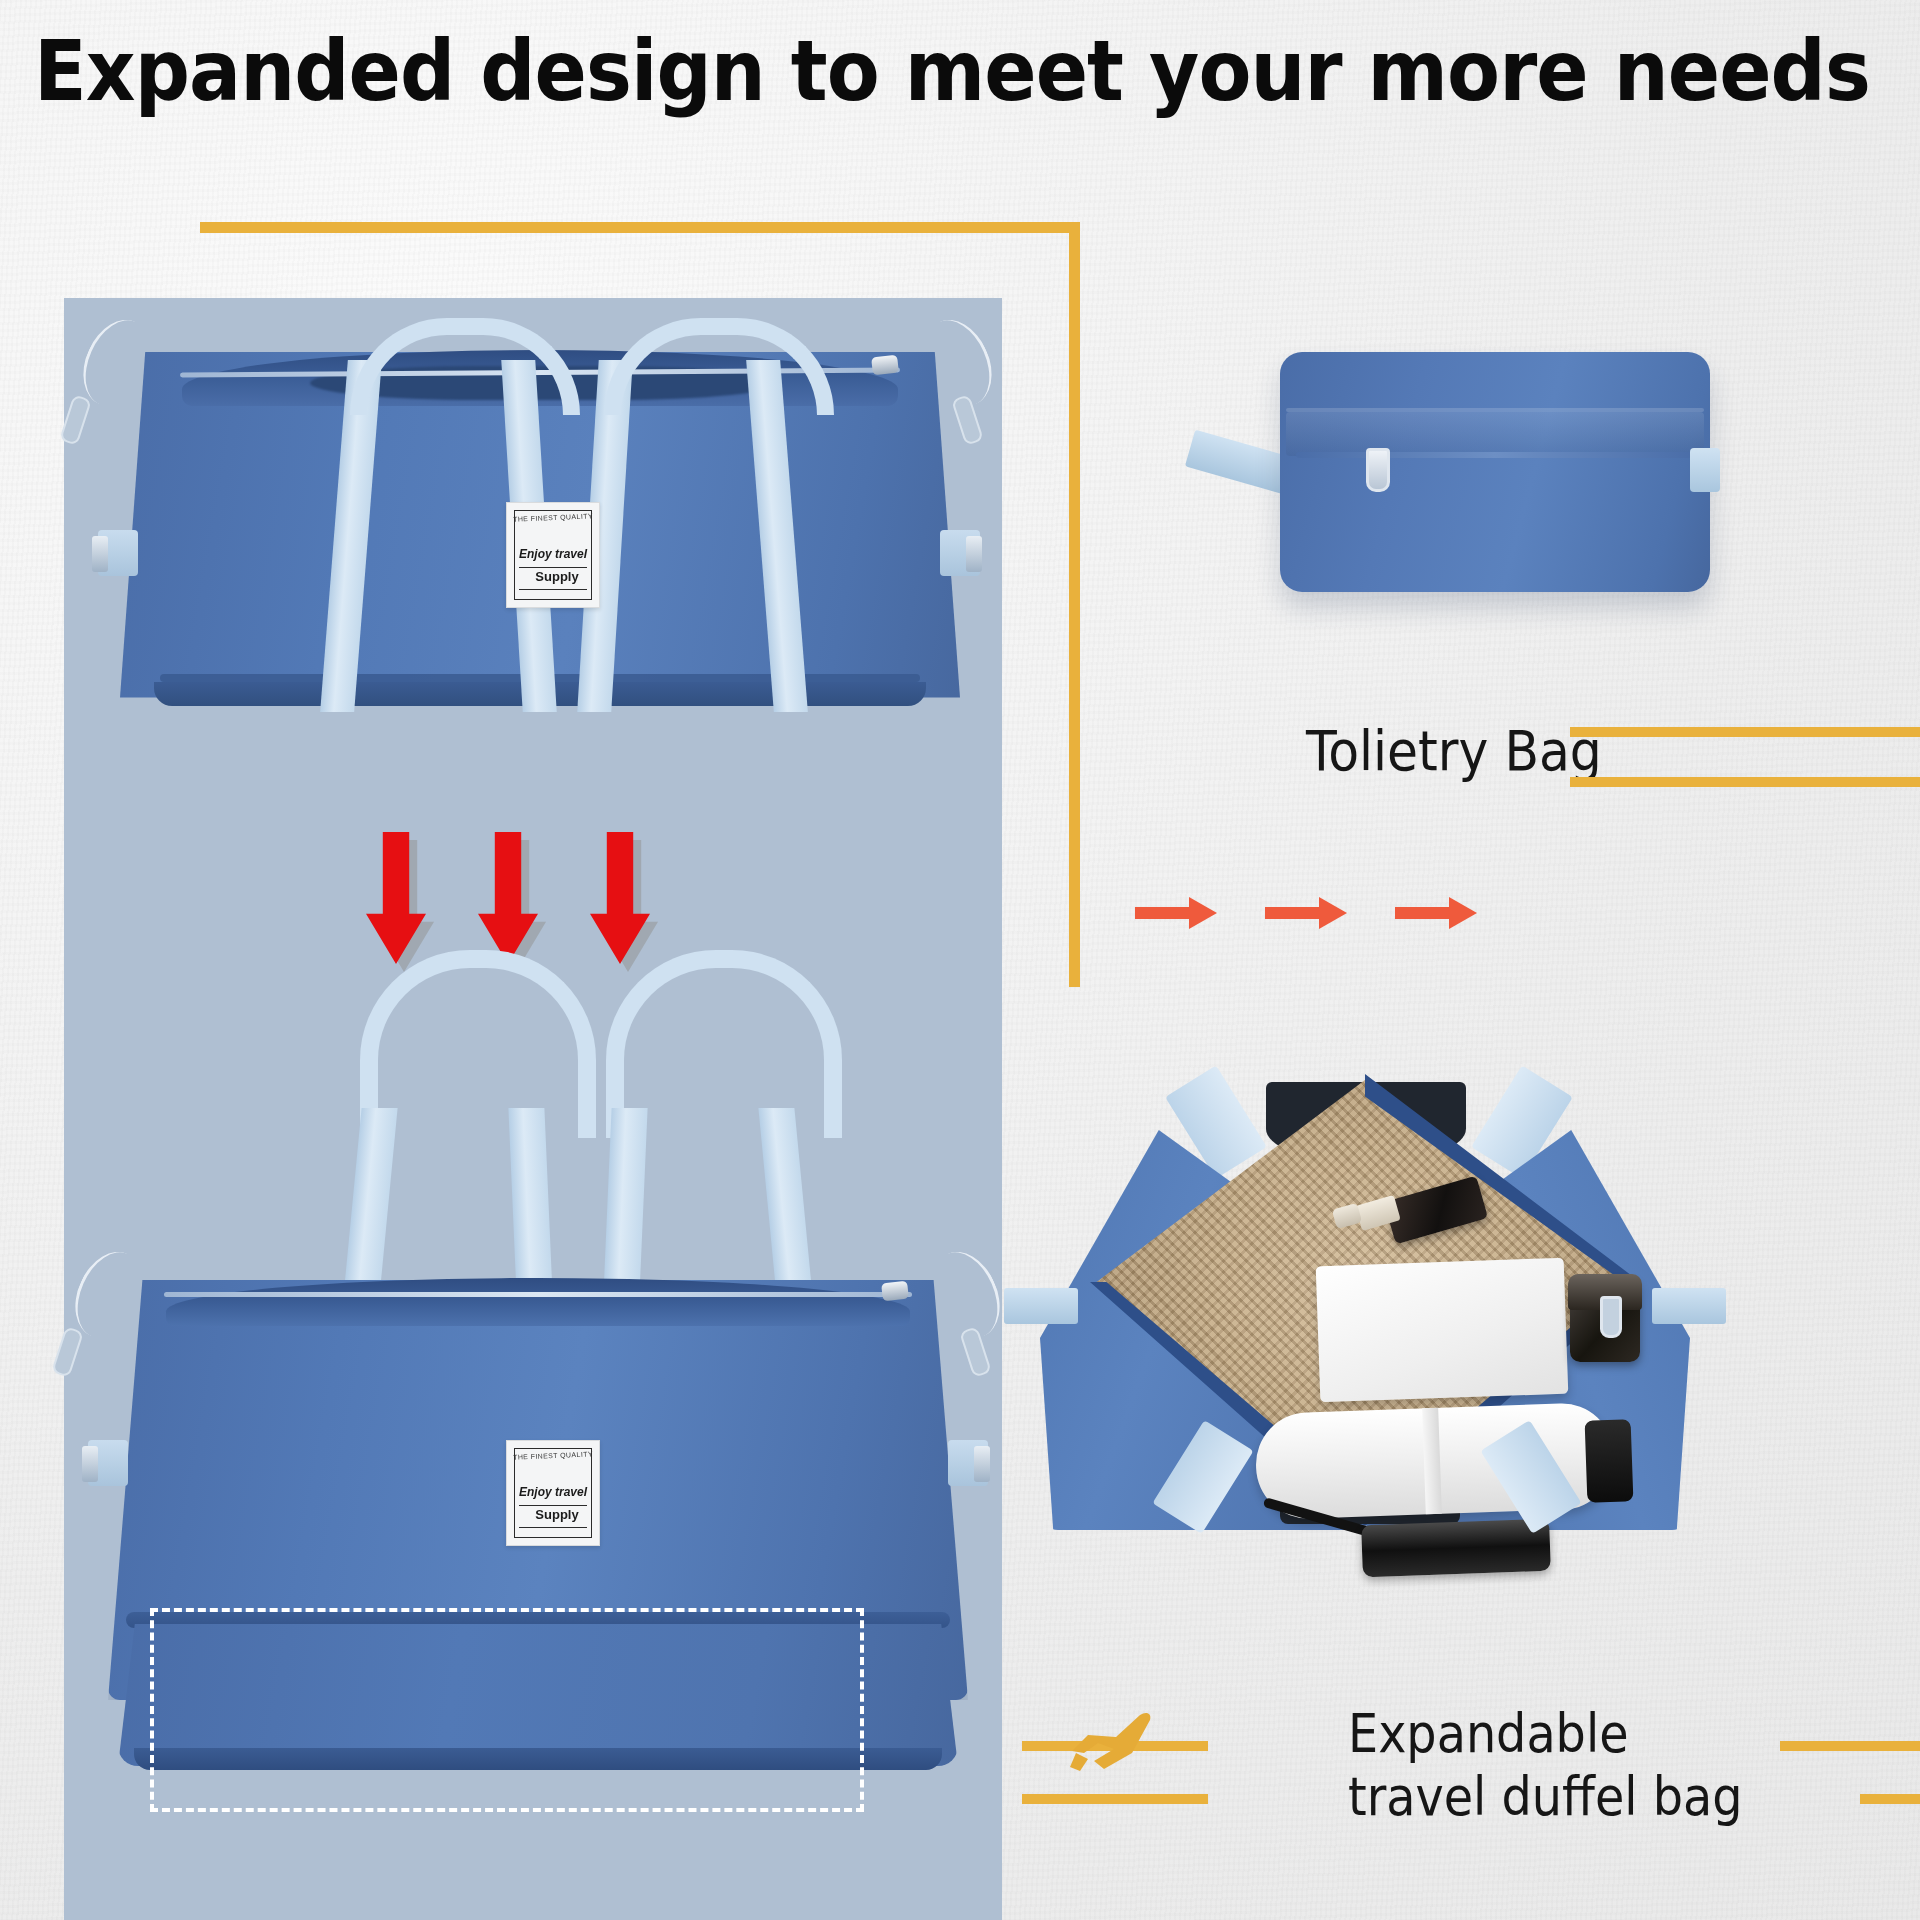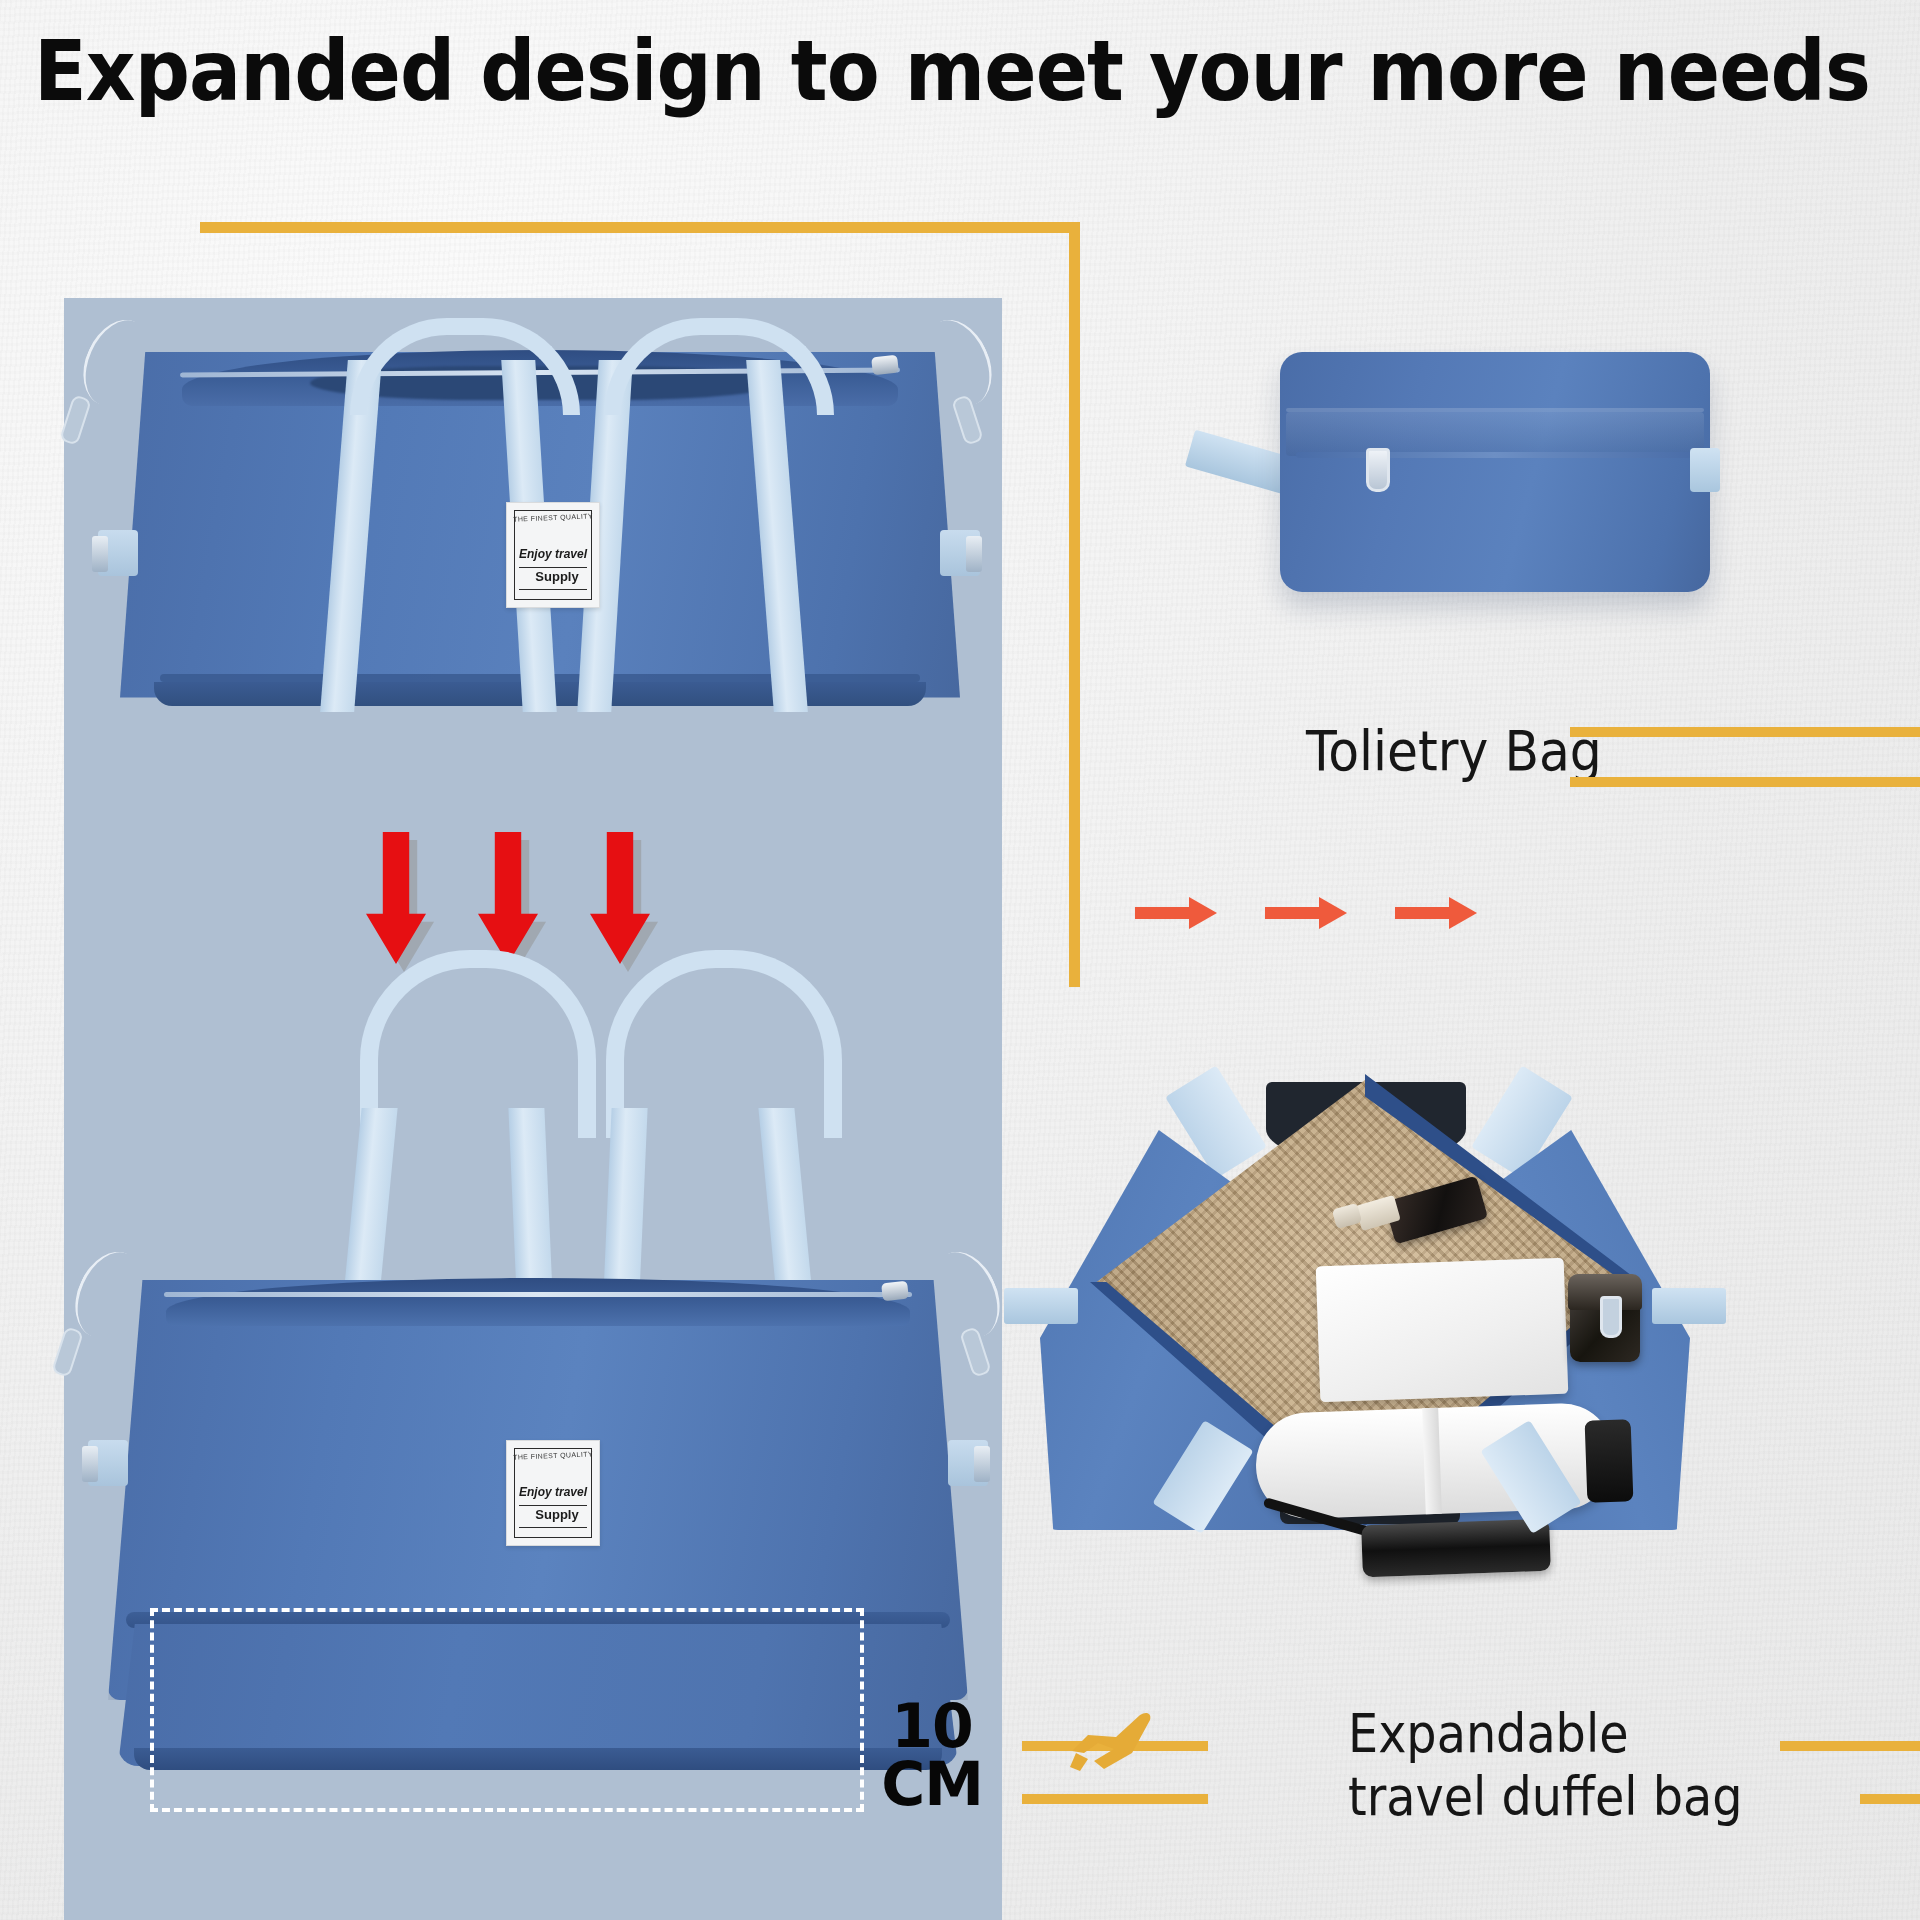--- a/index.html
+++ b/index.html
@@ -475,24 +475,20 @@
 
     <div class="cord cordL"></div>
     <div class="pull pullL"></div>
     <div class="cord cordR"></div>
     <div class="pull pullR"></div>
     <div class="zipslide zsR"></div>
   </div>
 
   <div class="dashbox"></div>
 
-  <div class="cm">
-    <div>10</div>
-    <div>CM</div>
-  </div>
 
   <div class="toil">
     <div class="strap"></div>
     <div class="body"></div>
     <div class="seam-top"></div>
     <div class="pocket"></div>
     <div class="zip"></div>
     <div class="zippull"></div>
     <div class="strap2"></div>
   </div>

